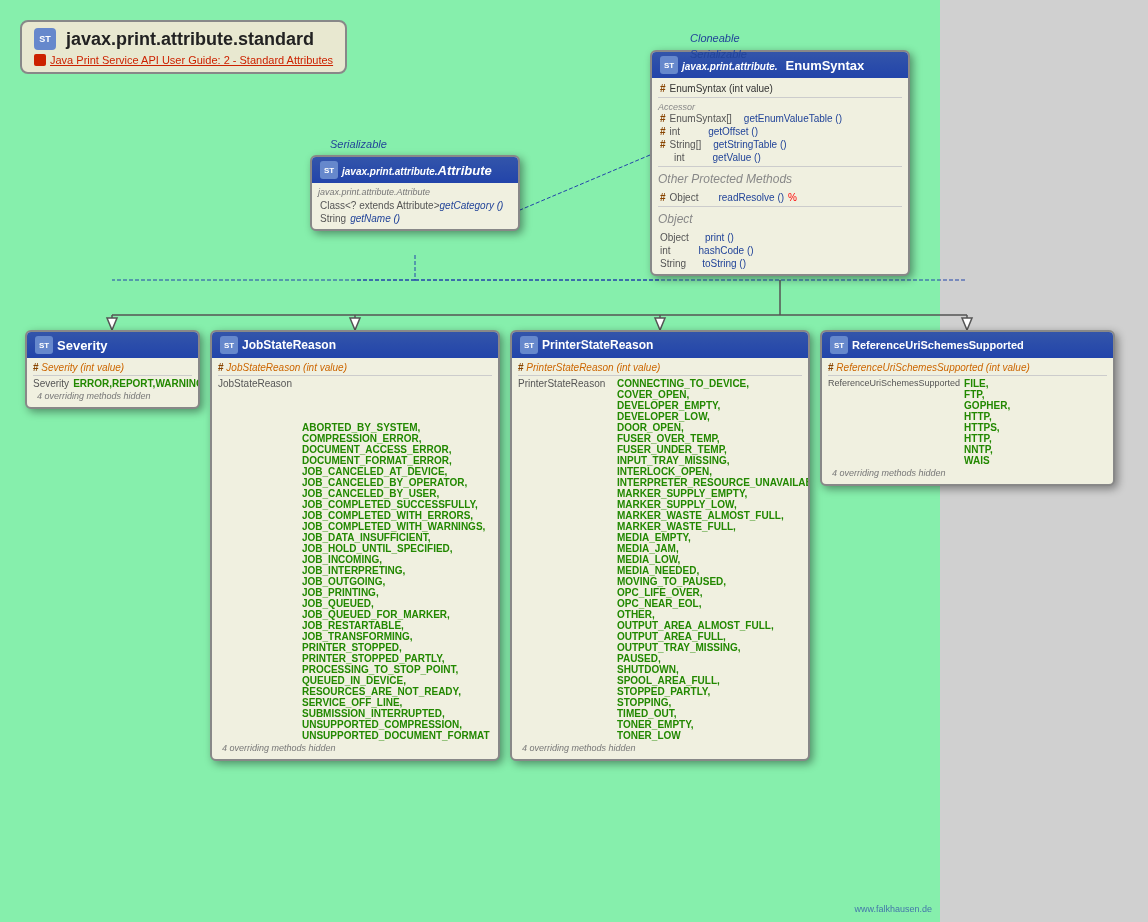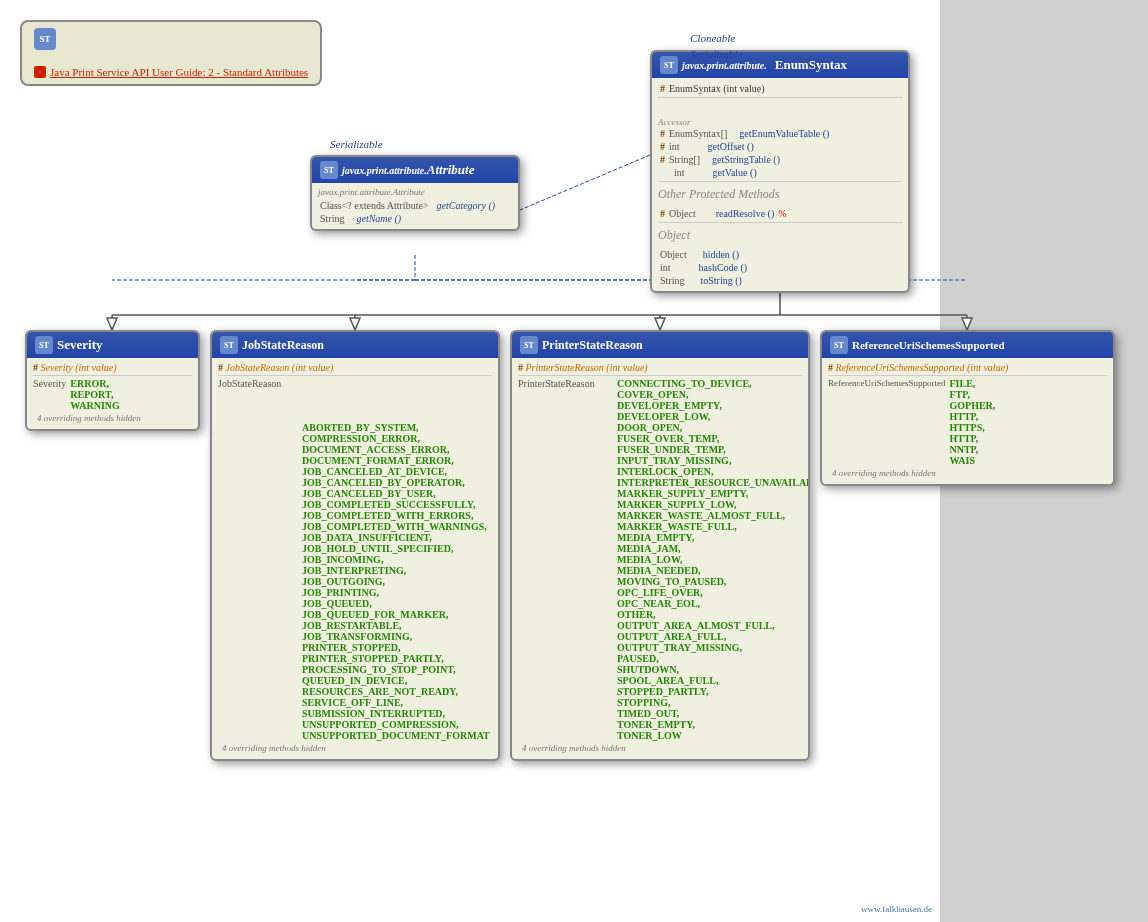--- a/index.html
+++ b/index.html
@@ -10,22 +10,21 @@
       width: 1148px;
       height: 922px;
       overflow: hidden;
       position: relative;
     }
 
     .diagram-container {
       position: relative;
       width: 940px;
       height: 922px;
-      background: #ffffff;
-      font-family: Liberation Serif, serif;
+      background: #86efac;
     }
 
     
     .lines-svg {
       position: absolute;
       top: 0; left: 0;
       width: 1148px;
       height: 922px;
       pointer-events: none;
       z-index: 1;
@@ -133,21 +132,21 @@
       border: 2px solid #888;
     }
     .enum-card .card-header {
       background: linear-gradient(to bottom, #3355aa, #2244aa);
       color: white;
     }
     .enum-card .section-label {
       color: #888;
       font-style: italic;
       font-size: 9px;
-      margin-top: 19px;
+      margin-top: 4px;
     }
     .enum-card .method-row {
       display: flex;
       gap: 4px;
       padding: 1px 2px;
     }
     .enum-card .hash { color: #884400; font-weight: bold; }
     .enum-card .type-text { color: #555; }
     .enum-card .method-name { color: #224499; padding-left: 8px; }
     .enum-card .divider { border: none; border-top: 1px solid #ccc; margin: 2px 0; }
@@ -160,21 +159,21 @@
       width: 210px;
       background: #f0f0e0;
       border: 2px solid #888;
     }
     .attr-card .card-header {
       background: linear-gradient(to bottom, #3355aa, #2244aa);
       color: white;
     }
     .attr-card .method-row {
       display: flex;
-      gap: 8px;
+      gap: 0;
       padding: 1px 2px;
       align-items: center;
     }
 
     
     .severity-card {
       top: 330px;
       left: 25px;
       width: 175px;
       background: #f0f0e0;
@@ -298,22 +297,23 @@
     <line x1="415" y1="280" x2="355" y2="280" stroke="#2244aa" stroke-width="1" stroke-dasharray="4,2"></line>
     <line x1="415" y1="280" x2="660" y2="280" stroke="#2244aa" stroke-width="1" stroke-dasharray="4,2"></line>
     <line x1="415" y1="280" x2="967" y2="280" stroke="#2244aa" stroke-width="1" stroke-dasharray="4,2"></line>
 
     <line x1="650" y1="155" x2="520" y2="210" stroke="#2244aa" stroke-width="1" stroke-dasharray="4,2"></line>
   </svg>
 
   <div class="title-card">
     <div style="display:flex; align-items:center; gap:6px;">
       <span class="icon-big">ST</span>
-    </div>
-    <div style="margin-top:16px; display:flex; align-items:flex-start;">
+      <h1>javax.print.attribute.standard</h1>
+    </div>
+    <div style="margin-top:4px; display:flex; align-items:flex-start;">
       <span class="red-square"></span>
       <a href="#">Java Print Service API User Guide: 2 - Standard Attributes</a>
     </div>
   </div>
 
   <div class="cloneable-label">
     <span style="font-style:italic; color:#224499; font-size:11px;">Cloneable</span>
   </div>
   <div class="serializable-label-top">
     <span style="font-style:italic; color:#224499; font-size:11px;">Serializable</span>
@@ -361,21 +361,21 @@
       <div class="method-row">
         <span class="hash">#</span>
         <span class="type-text" style="margin-right:8px;">Object</span>
         <span class="method-name">readResolve () </span>
         <span style="color:red;">%</span>
       </div>
       <hr class="divider">
       <div class="section-gray">Object</div>
       <div class="method-row">
           <span class="type-text" style="margin-right:4px;">Object</span>
-          <span class="method-name">hidden ()</span>
+          <span class="method-name">print ()</span>
         </div>
       <div class="method-row">
           <span class="type-text" style="margin-right:16px;">int</span>
           <span class="method-name">hashCode ()</span>
         </div>
       <div class="method-row">
           <span class="type-text" style="margin-right:4px;">String</span>
           <span class="method-name">toString ()</span>
         </div>
     </div>
@@ -407,21 +407,21 @@
       <span style="font-weight:bold; font-size:13px;">Severity</span>
     </div>
     <div class="card-body">
       <div class="method-row">
         <span class="hash-brown">#</span>
         <span class="constructor-italic">Severity (int value)</span>
       </div>
       <hr style="border:none; border-top:1px solid #ccc; margin:2px 0;">
       <div class="const-row">
         <span class="const-type">Severity</span>
-        <div style="display:flex; flex-direction:column;">
+        <div style="display:flex; flex-direction:row;">
           <span class="const-name-green">ERROR,</span>
           <span class="const-name-green">REPORT,</span>
           <span class="const-name-green">WARNING</span>
         </div>
       </div>
       <div class="hidden-methods">4 overriding methods hidden</div>
     </div>
   </div>
 
   <div class="card jobstate-card">

